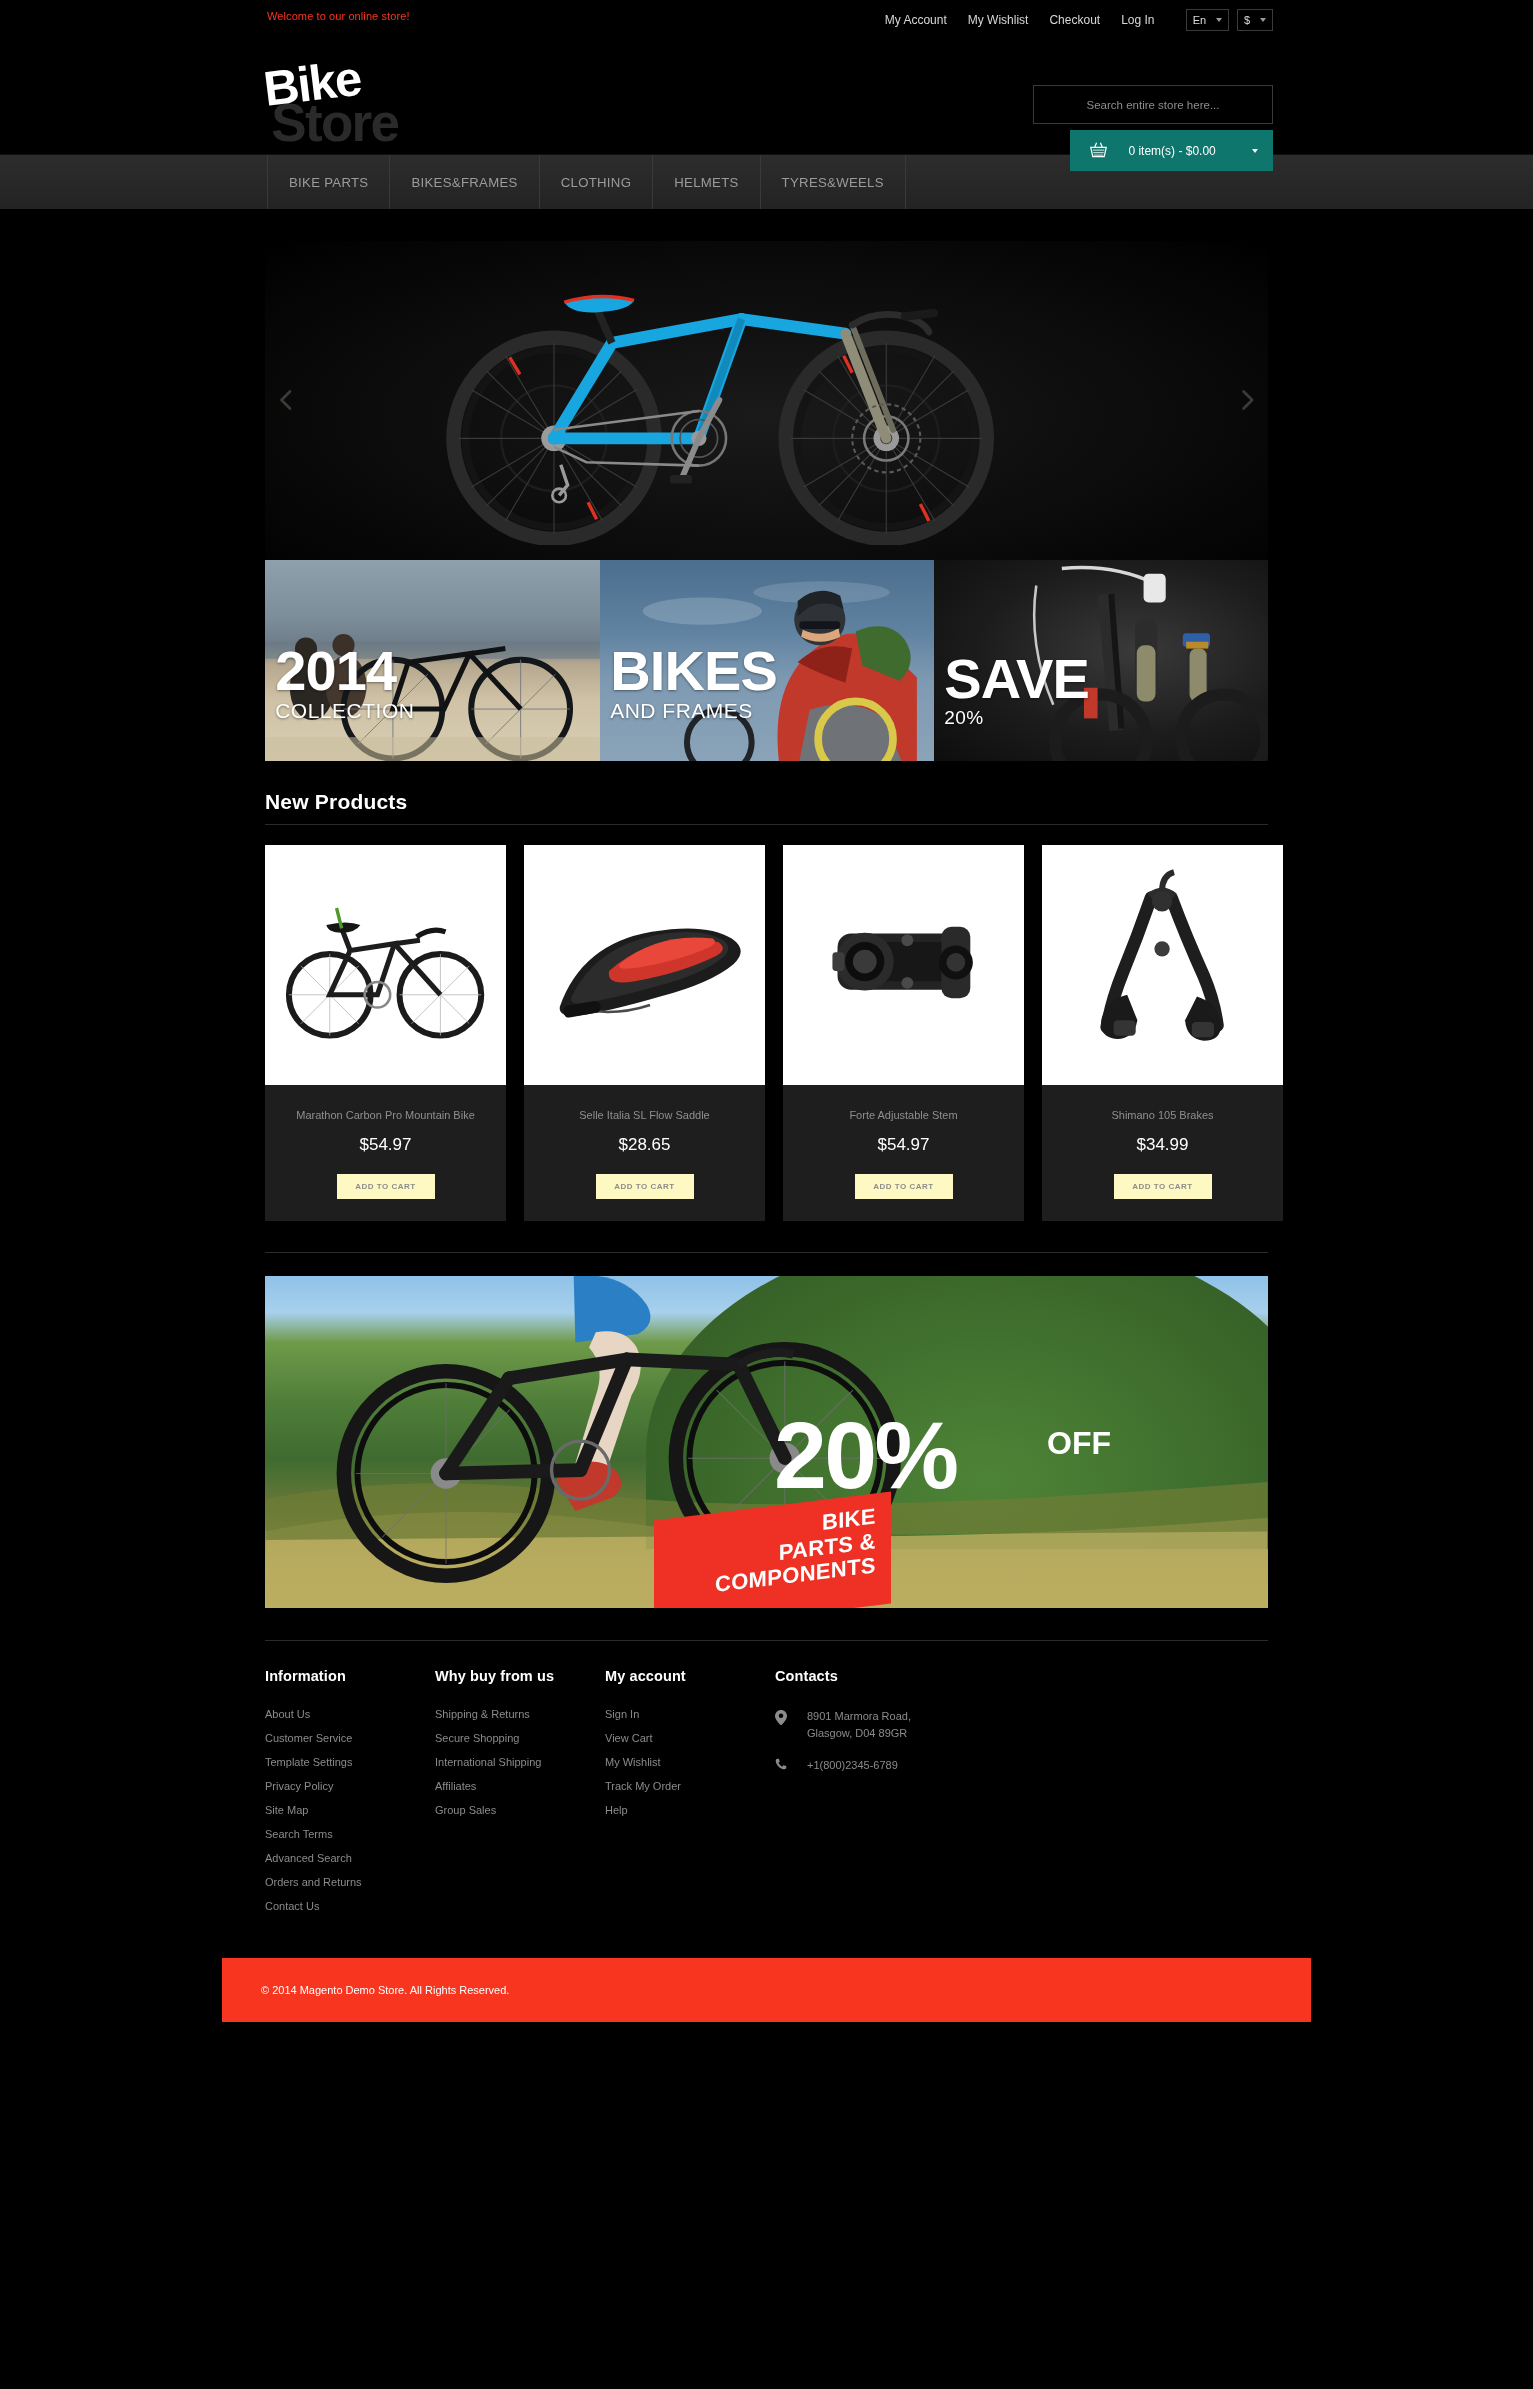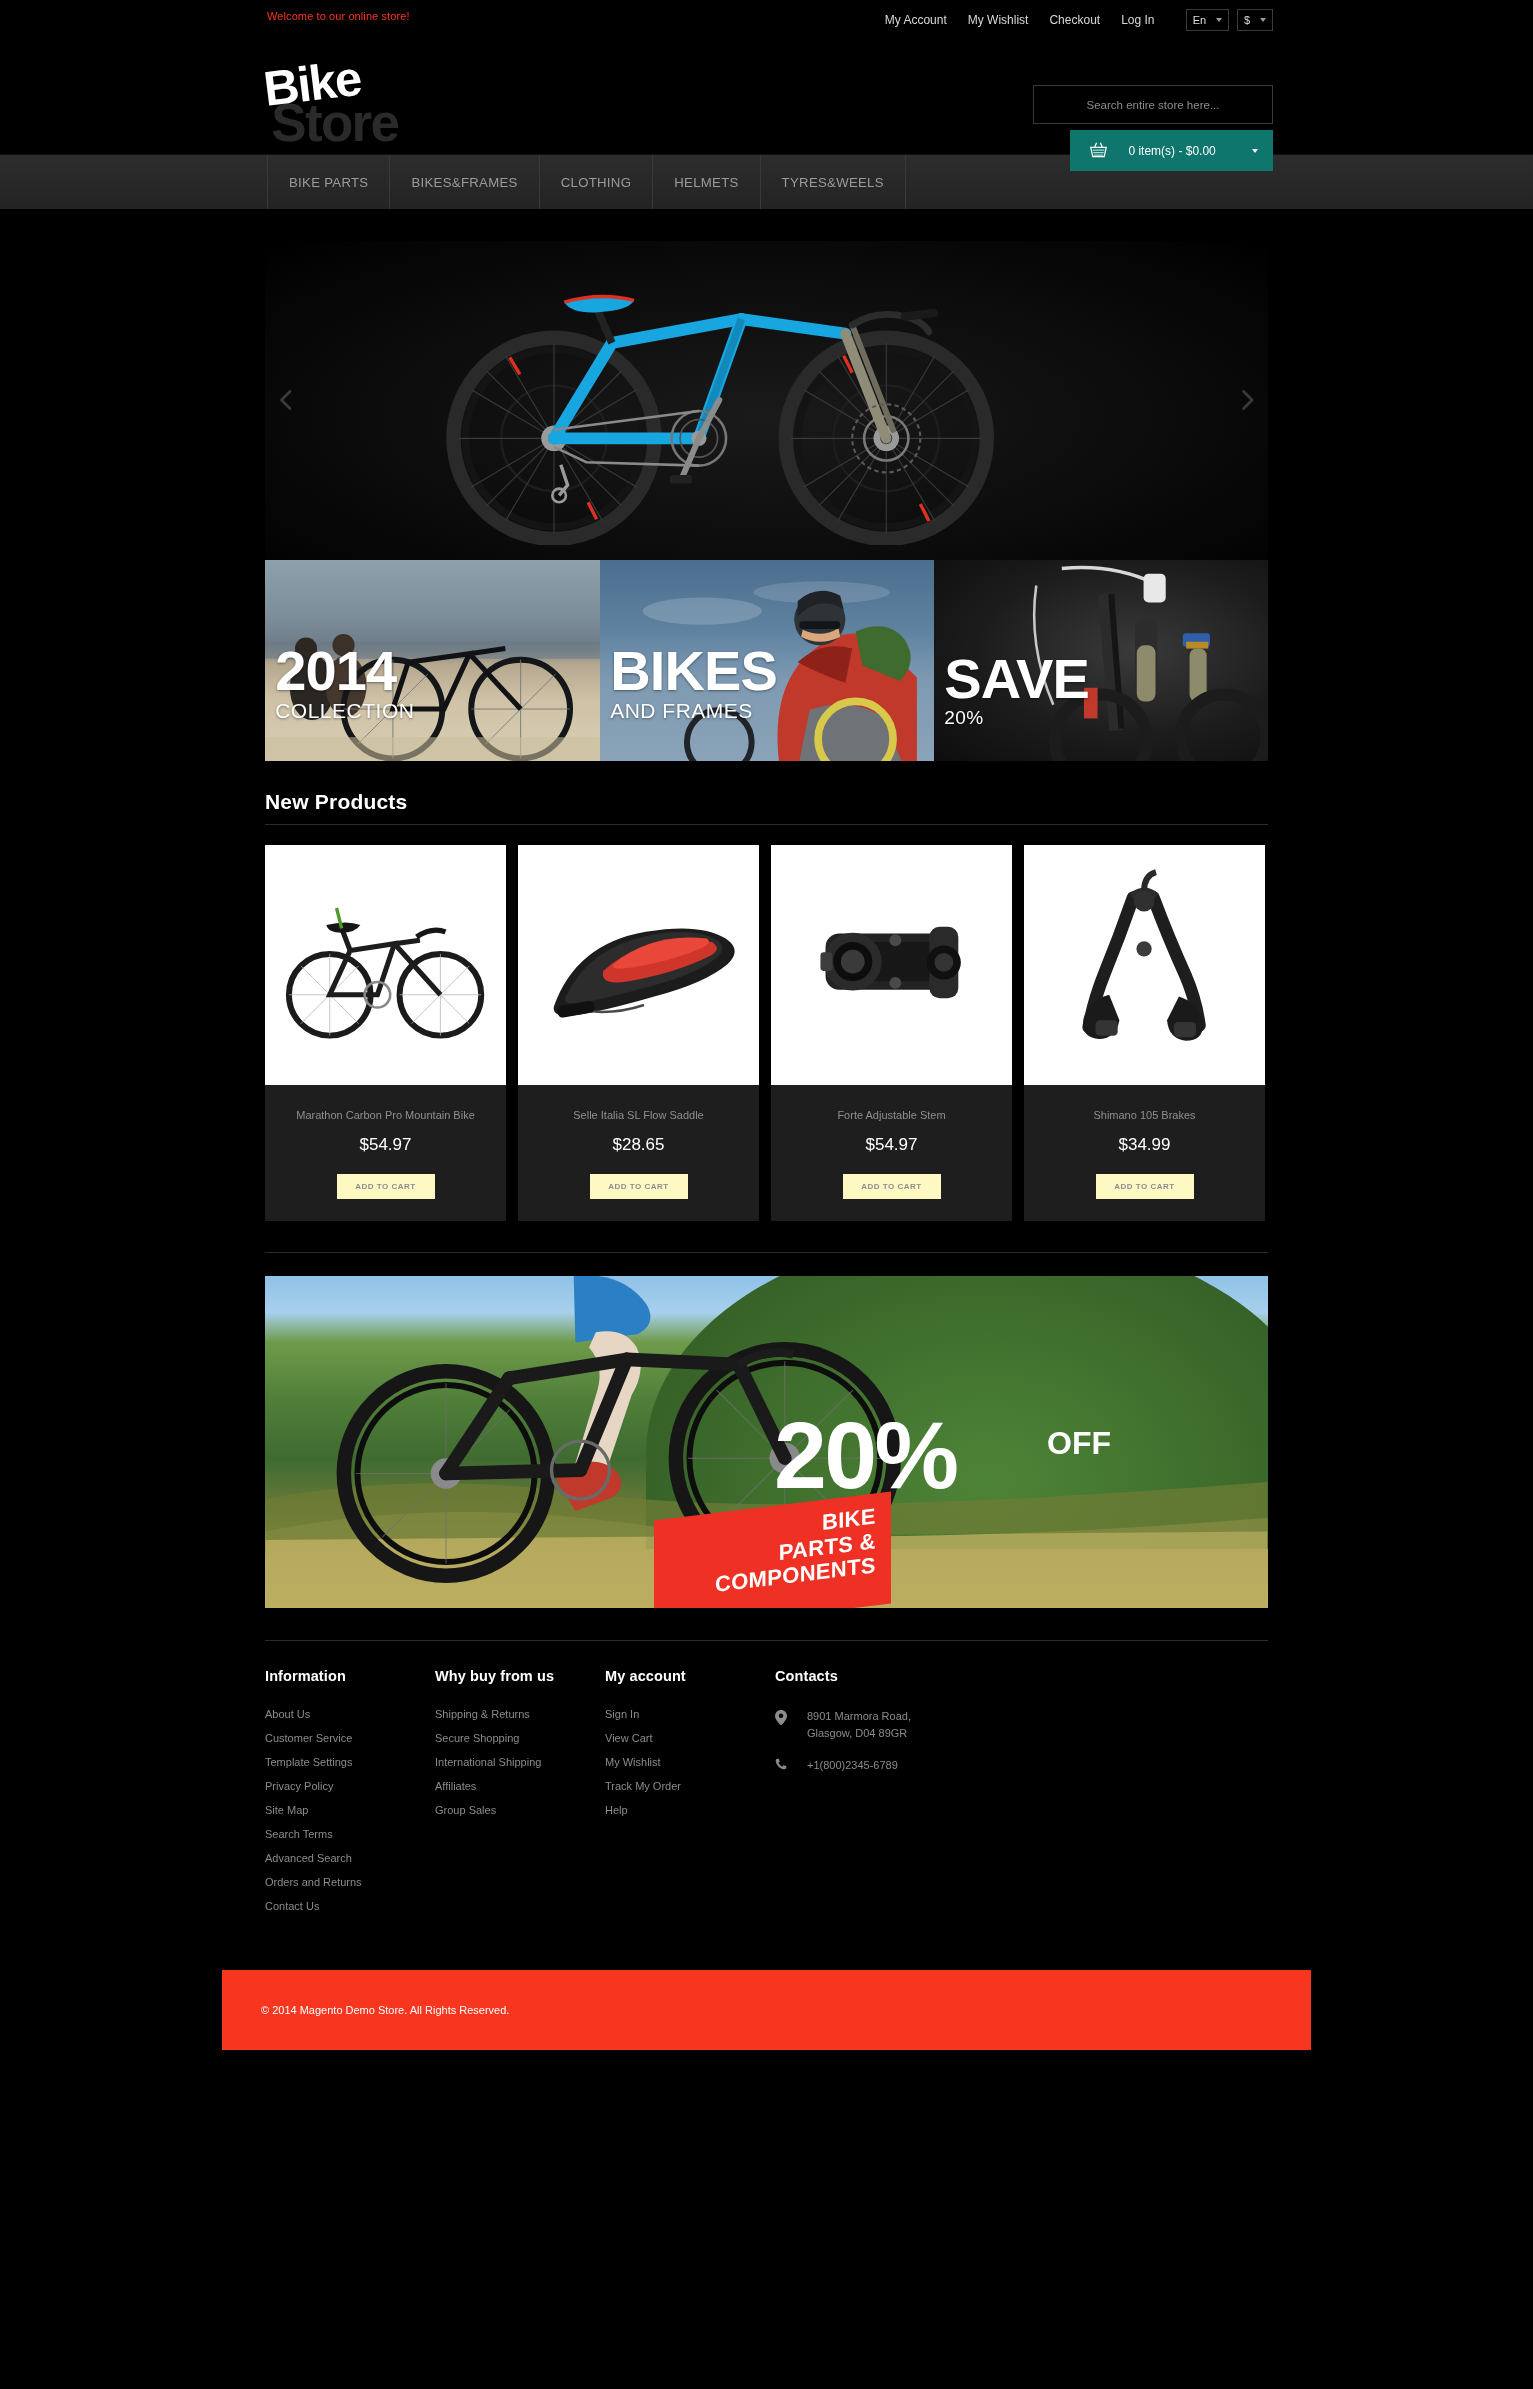--- a/index.html
+++ b/index.html
@@ -225,21 +225,21 @@
   .sec-title {
     margin-top: 29px;
     font-size: 21px;
     color: #fff;
     font-weight: bold;
     letter-spacing: 0.2px;
   }
   .sec-rule { margin-top: 10.2px; height: 0.9px; background: #2b2b2b; }
 
   
-  .products { display: flex; gap: 12px; margin-top: 20.4px; }
+  .products { display: flex; gap: 18px; margin-top: 20.4px; }
   .product {
     width: 241px;
     background: #1e1e1e;
     padding-bottom: 22px;
   }
   .prod-img {
     height: 240px;
     background: #fff;
     position: relative;
     overflow: hidden;
@@ -360,22 +360,21 @@
     gap: 20px;
     margin-bottom: 15.3px;
     color: #8b8b8b;
     font-size: 11px;
     line-height: 1.5;
   }
   .contact-row .ci { width: 12px; flex: 0 0 12px; margin-top: 1.7px; }
 
   
   .copybar {
-    margin-top: 12px;
-    height: 80px;
+    height: 64px;
     background: #f8351f;
     width: 1089px;
     margin-left: auto; margin-right: auto;
     display: flex;
     align-items: center;
   }
   .copytext {
     color: #fff;
     font-size: 11px;
     margin-left: 39px;

